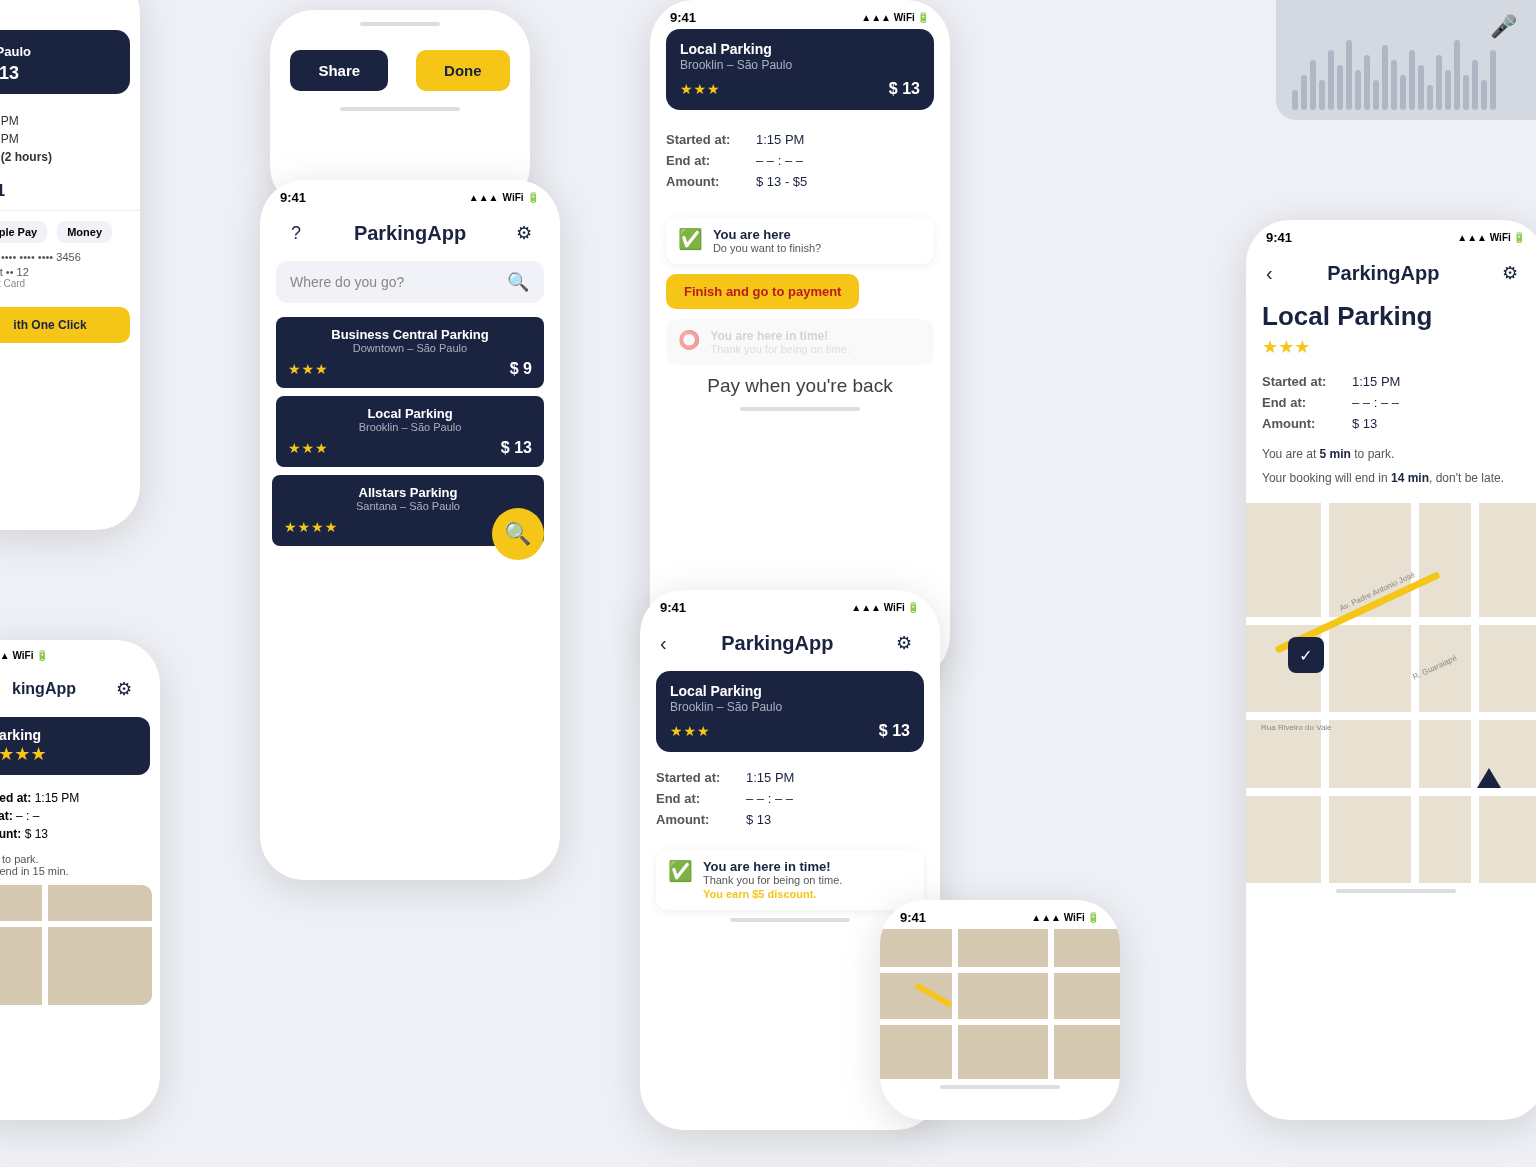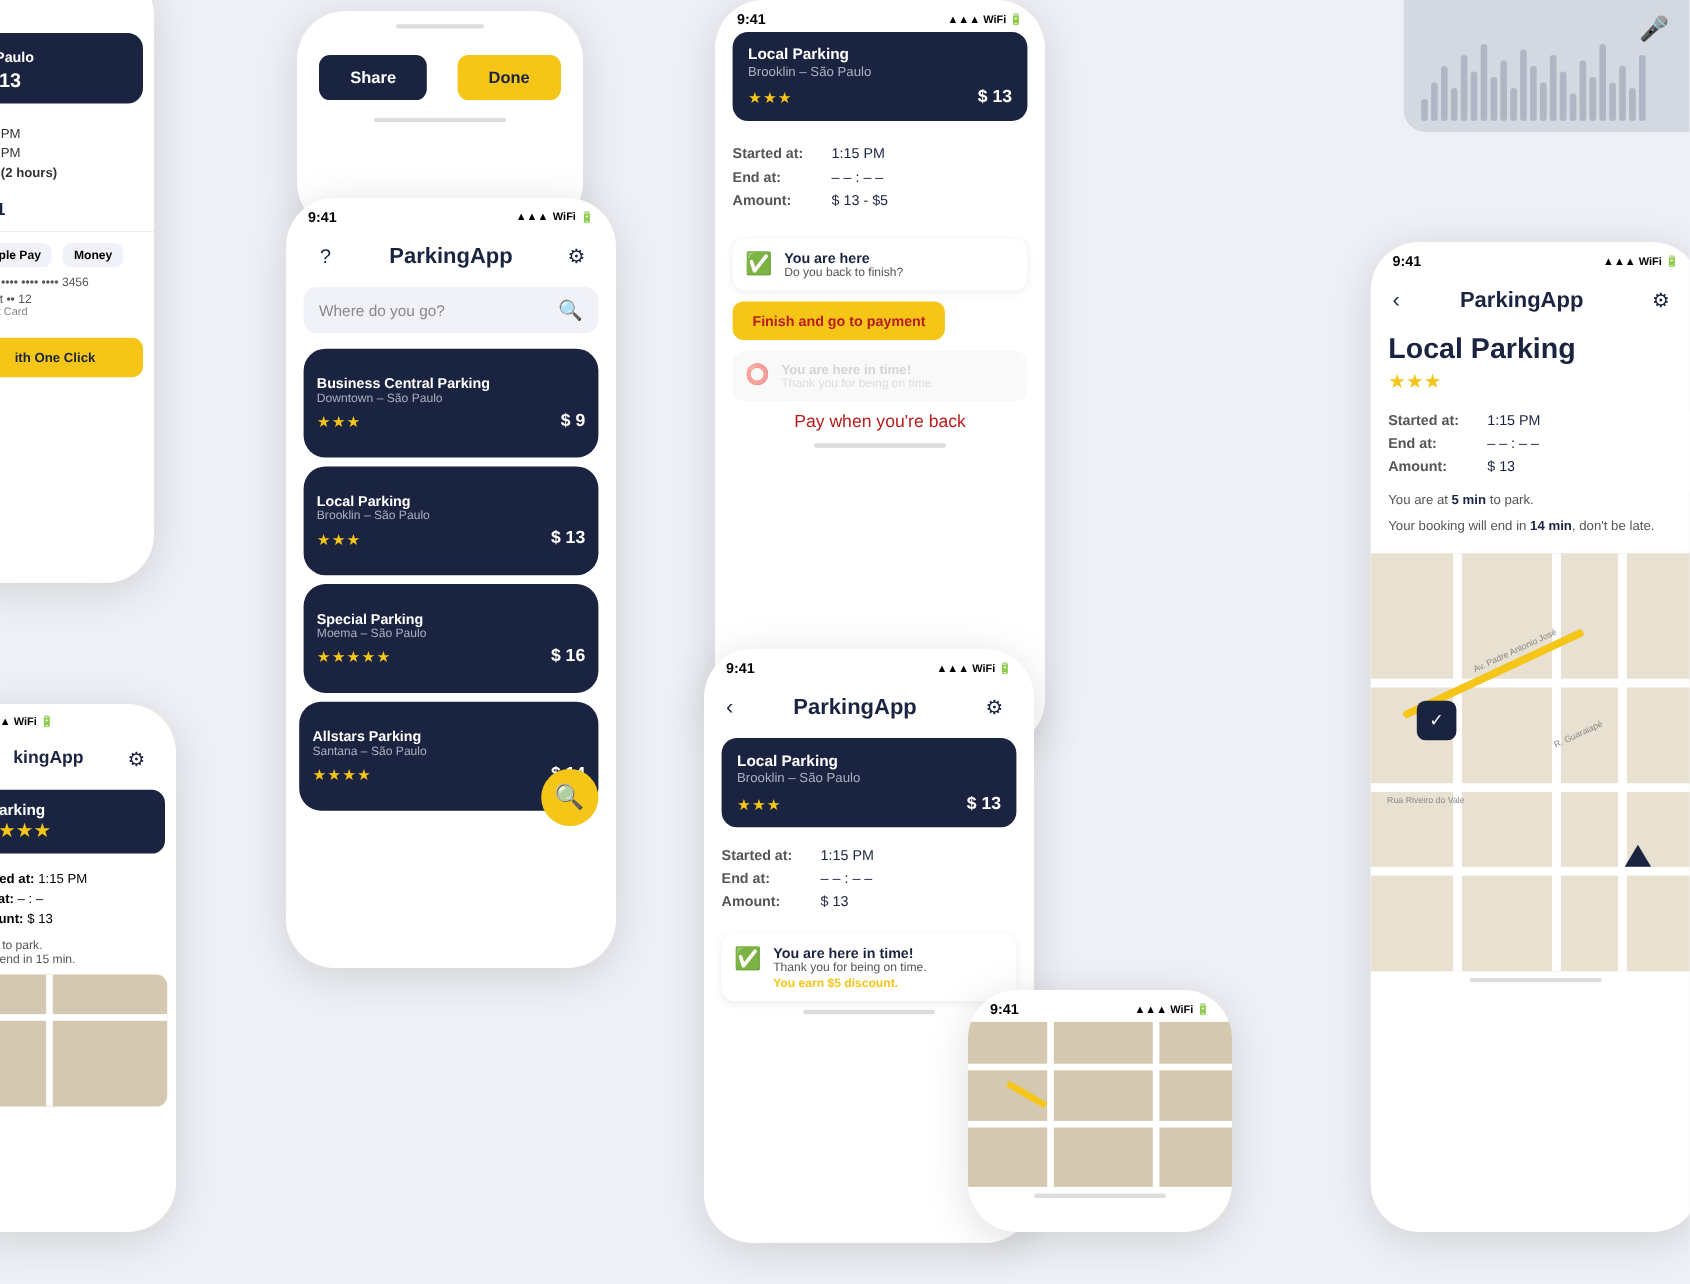--- a/index.html
+++ b/index.html
@@ -79,24 +79,25 @@
       color: #888;
     }
 
     .section-title {
       font-size: 15px; font-weight: 700; color: #1a2340;
       padding: 0 16px 8px;
     }
 
     .result-item {
       background: #1a2340;
-      border-radius: 20px;
+      border-radius: 8px;
       margin: 0 16px 8px;
-      padding: 24px 12px;
+      padding: 10px 12px;
       color: #fff;
+      text-align: center;
     }
     .result-item .r-name { font-size: 13px; font-weight: 700; }
     .result-item .r-loc { font-size: 11px; color: #aab0c0; }
     .result-item .r-bottom { display: flex; justify-content: space-between; align-items: center; margin-top: 6px; }
 
     .fab {
       width: 52px; height: 52px;
       background: #f5c518;
       border-radius: 50%;
       display: flex; align-items: center; justify-content: center;
@@ -114,22 +115,22 @@
       border: none;
       border-radius: 10px;
       padding: 10px 18px;
       cursor: pointer;
       display: block;
       margin: 0 16px 10px;
     }
 
     .pay-later {
       text-align: center;
-      font-size: 16px;
-      color: #b91c1c;
+      font-size: 19px;
+      color: #404040;
       padding: 10px 0 4px;
     }
 
     .home-indicator {
       width: 120px; height: 4px;
       background: #ddd; border-radius: 2px;
       margin: 6px auto 10px;
     }
 
     
@@ -301,28 +302,20 @@
     </div>
   </div>
   <div class="result-item">
     <div class="r-name">Local Parking</div>
     <div class="r-loc">Brooklin – São Paulo</div>
     <div class="r-bottom">
       <span class="stars">★★★</span>
       <span class="price">$ 13</span>
     </div>
   </div>
-  <div class="result-item">
-    <div class="r-name">Special Parking</div>
-    <div class="r-loc">Moema – São Paulo</div>
-    <div class="r-bottom">
-      <span class="stars">★★★★★</span>
-      <span class="price">$ 16</span>
-    </div>
-  </div>
   <div class="result-item" style="position:relative;margin-left:12px;">
     <div class="r-name">Allstars Parking</div>
     <div class="r-loc">Santana – São Paulo</div>
     <div class="r-bottom">
       <span class="stars">★★★★</span>
       <span class="price">$ 14</span>
     </div>
 
     <div class="fab" style="bottom:-14px;right:0px;position:absolute;">🔍</div>
   </div>
@@ -353,21 +346,21 @@
     <div class="detail-row">
       <span class="detail-label">Amount:</span>
       <span class="detail-value">$ 13 - $5</span>
     </div>
   </div>
 
   <div style="margin:10px 16px;background:#fff;border-radius:12px;padding:10px 12px;box-shadow:0 2px 8px rgba(0,0,0,0.07);display:flex;align-items:flex-start;gap:10px;">
     <span style="font-size:20px;color:#f5c518;">✅</span>
     <div>
       <div style="font-weight:700;font-size:13px;color:#1a2340;">You are here</div>
-      <div style="font-size:11px;color:#555;">Do you back to finish?</div>
+      <div style="font-size:11px;color:#555;">Do you want to finish?</div>
     </div>
   </div>
   <button class="yellow-btn">Finish and go to payment</button>
 
   <div style="margin:0 16px;background:#f5f5f5;border-radius:12px;padding:10px 12px;display:flex;align-items:flex-start;gap:10px;opacity:0.5;">
     <span style="font-size:18px;color:#bbb;">⭕</span>
     <div>
       <div style="font-weight:700;font-size:12px;color:#aaa;">You are here in time!</div>
       <div style="font-size:11px;color:#bbb;">Thank you for being on time.</div>
     </div>

